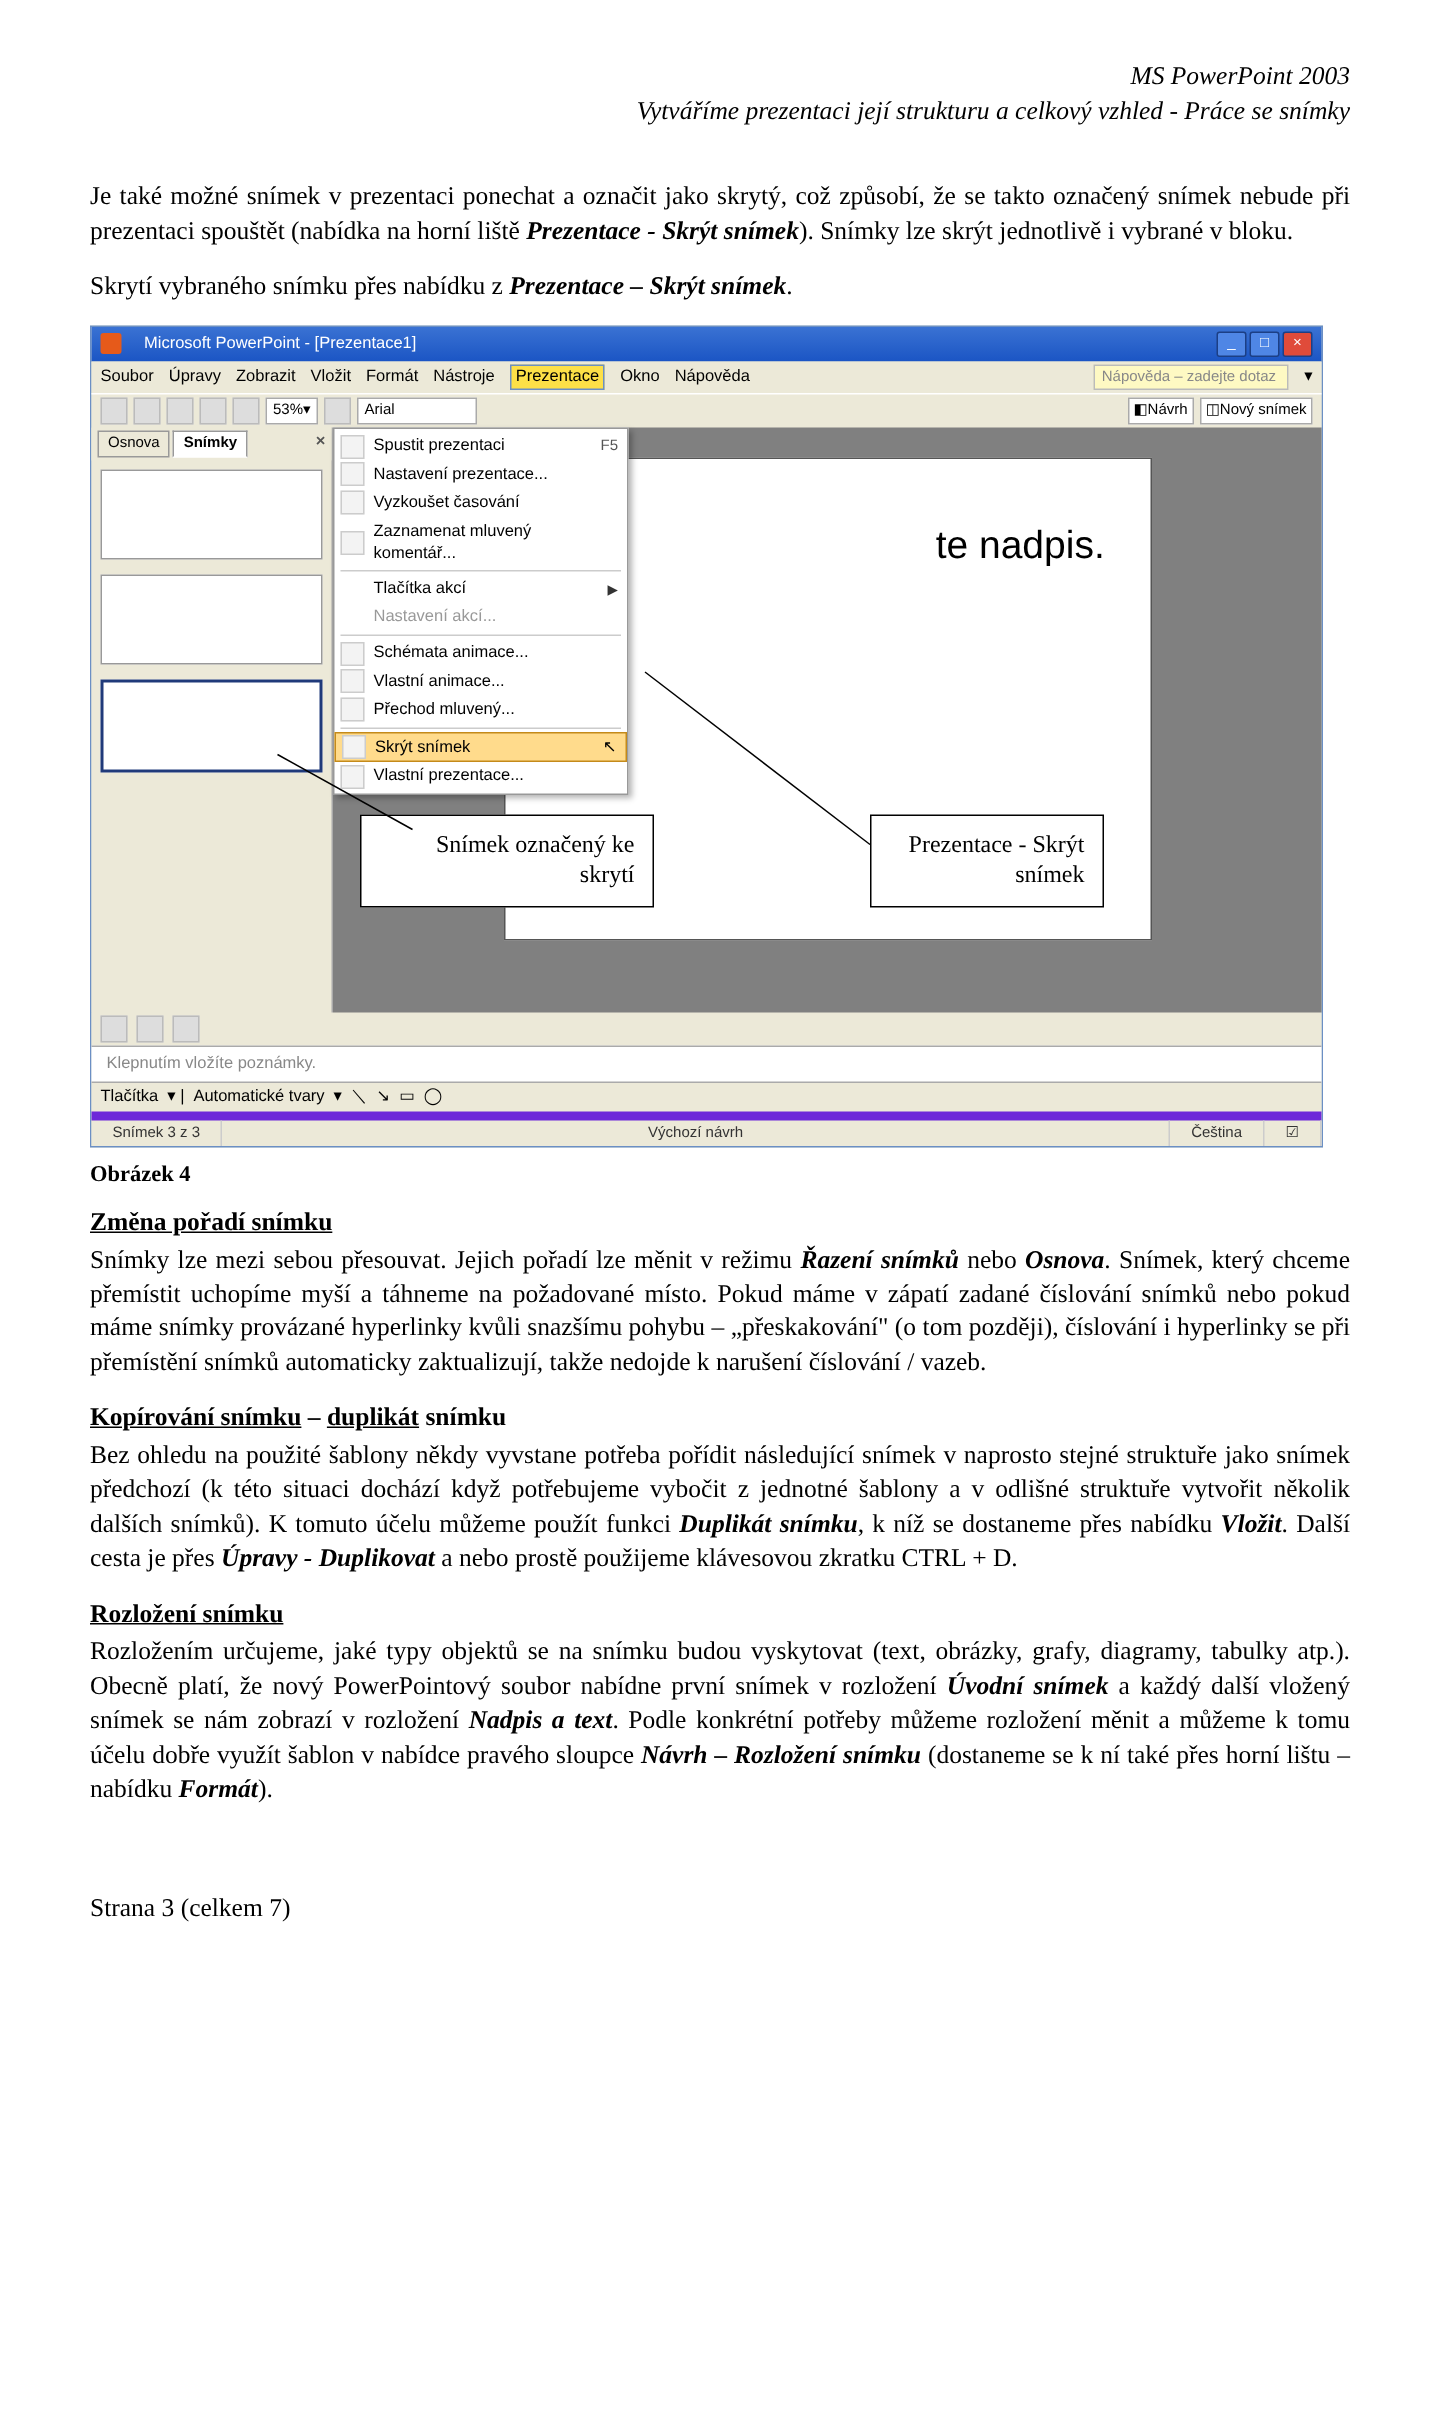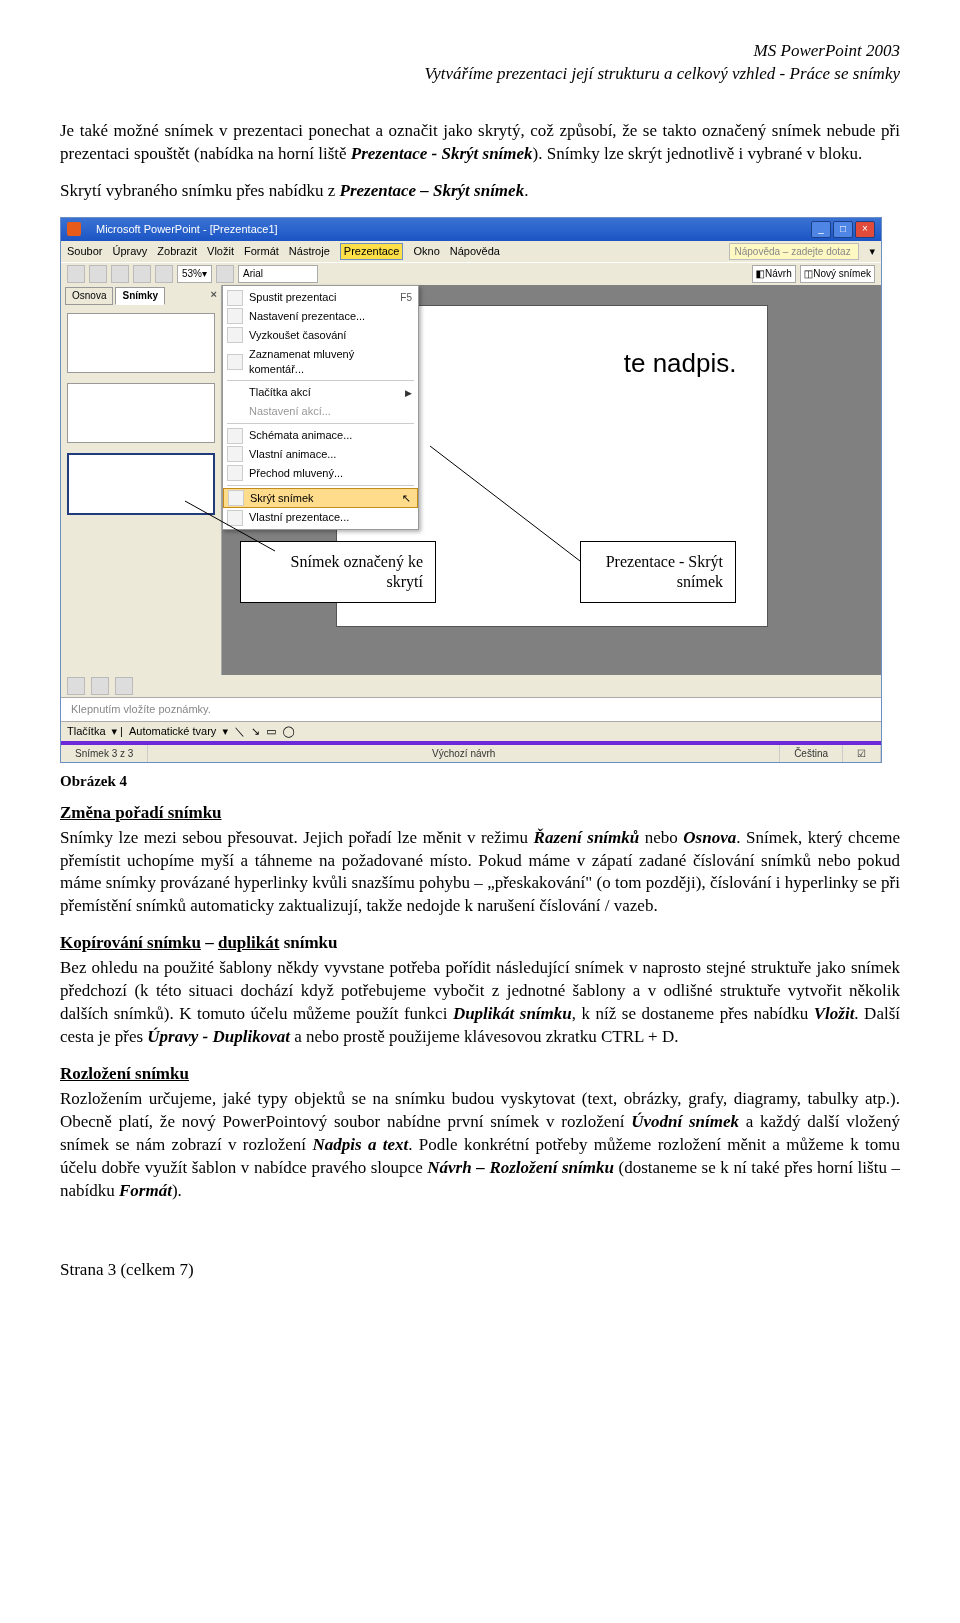--- a/index.html
+++ b/index.html
@@ -72,21 +72,21 @@
   }
   .dm-item { display:flex; align-items:center; gap:6px; padding:2px 6px 2px 26px; position:relative; font-size:11px; color:#000; }
   .dm-item.disabled { color:#999; }
   .dm-item.hl { background:#ffdb8c; border:1px solid #c48a1a; }
   .dm-icon { position:absolute; left:4px; width:14px; height:14px; border:1px solid #ccc; background:#f3f3f3; }
   .dm-sep { height:1px; background:#ccc; margin:2px 4px; }
   .dm-sc { margin-left:auto; color:#555; font-size:10px; }
   .dm-arrow { margin-left:auto; font-size:9px; color:#333; }
   .notes { background:#fff; border-top:1px solid #aaa; border-bottom:1px solid #aaa; padding:4px 10px; color:#888; }
   .btmtool { background:#ece9d8; padding:2px 6px; display:flex; gap:6px; align-items:center; }
-  .statusbar { background:#ece9d8; border-top:4px solid #6d28d9; display:flex; font-size:10px; color:#333; }
+  .statusbar { background:#ece9d8; border-top:6px solid #6d28d9; display:flex; font-size:10px; color:#333; }
   .sb-cell { padding:2px 14px; border-right:1px solid #ccc; }
   .callout { position:absolute; border:1px solid #000; background:#fff; padding:10px 12px; font-family:"Times New Roman",serif; font-size:16px; line-height:1.25;text-align:right; }
   .sec-wrap { margin: 10px 0 2px 0; }
   .footer { margin-top:56px; }
   .obrlbl { font-family:"Times New Roman",serif; font-weight:bold; font-size:15px; margin-top:4px; }
 </style>
 </head>
 <body>
 
 <div class="hdr">

